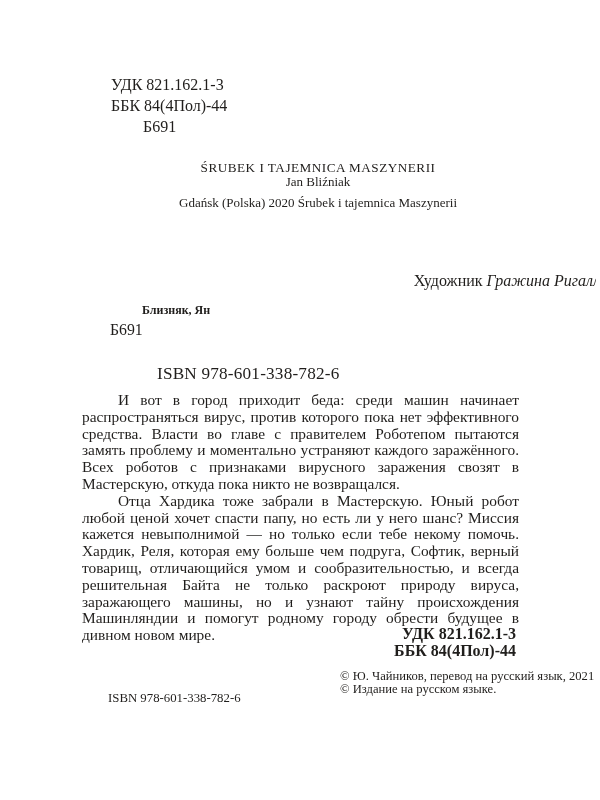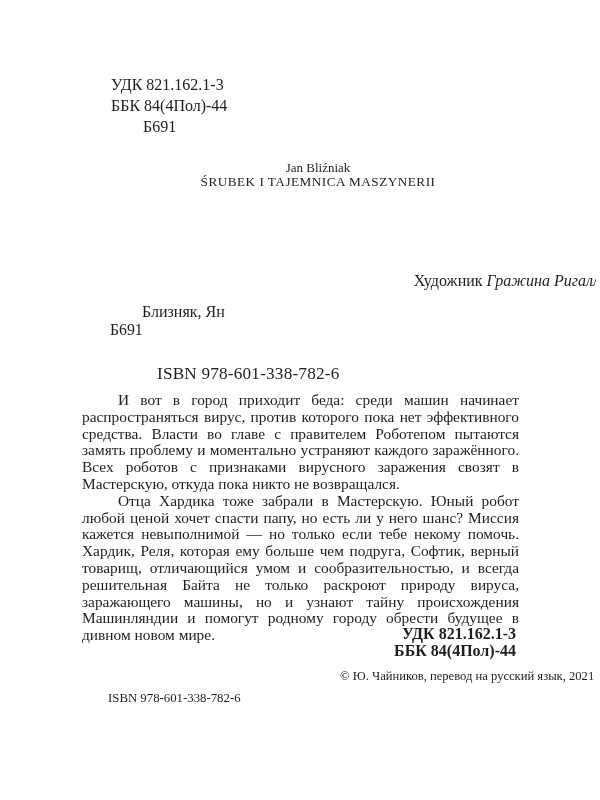--- a/index.html
+++ b/index.html
@@ -36,21 +36,21 @@
   #polish-block { top: 161px; font-size: 13px; line-height: 14px; }
   #polish-title { letter-spacing: 0.5px; font-size: 13.2px; }
   #polish-illustrator { margin-top: 9px; }
   #polish-copyright { margin-top: 7px; line-height: 14px; }
 
   
   #artist-line { top: 272px; font-size: 16px; text-align: right; }
   #artist-line .italic { font-style: italic; }
 
   
-  #card-author { left: 142px; top: 303px; font-size: 16px; font-weight: normal; }
+  #card-author { left: 142px; top: 303px; font-size: 12px; font-weight: bold; }
   #card-sign   { left: 110px; top: 321px; font-size: 15.8px; }
   #card-desc   {
     left: 142px; top: 321px; width: 378px;
     font-size: 15.8px; line-height: 17px;
     text-indent: 15px; text-align: justify;
   }
   #isbn-main { left: 157px; top: 364px; font-size: 17.2px; letter-spacing: 0.2px; }
 
   
   #annotation {
@@ -86,23 +86,24 @@
 
 <div id="page">
 
   <div class="abs" id="top-codes">
     <div>УДК 821.162.1-3</div>
     <div>ББК 84(4Пол)-44</div>
     <div class="author-sign">Б691</div>
   </div>
 
   <div class="abs centered" id="polish-block">
+    <div id="polish-title">ŚRUBEK I TAJEMNICA MASZYNERII</div>
     <div>Jan Bliźniak</div>
-    <div id="polish-title">ŚRUBEK I TAJEMNICA MASZYNERII</div>
     <div id="polish-copyright">
+      <div>Gdańsk (Polska) 2020 Śrubek i tajemnica Maszynerii</div>
     </div>
   </div>
 
   <div class="abs centered" id="artist-line">
     <span>Художник </span><span class="italic">Гражина Ригалл</span>
   </div>
 
   <div class="abs" id="card-author">Близняк, Ян</div>
   <div class="abs" id="card-sign">Б691</div>
   <div class="abs" id="isbn-main">ISBN 978-601-338-782-6</div>
@@ -112,17 +113,18 @@
     <p>Отца Хардика тоже забрали в Мастерскую. Юный робот любой ценой хочет спасти папу, но есть ли у него шанс? Миссия кажется невыполнимой — но только если тебе некому помочь. Хардик, Реля, которая ему больше чем подруга, Софтик, верный товарищ, отличающийся умом и сообразительностью, и всегда решительная Байта не только раскроют природу вируса, заражающего машины, но и узнают тайну происхождения Машинляндии и помогут родному городу обрести будущее в дивном новом мире.</p>
   </div>
 
   <div class="abs" id="bottom-codes">
     <div>УДК 821.162.1-3</div>
     <div>ББК 84(4Пол)-44</div>
   </div>
 
   <div class="abs" id="bottom-copyrights">
     <div>© Ю. Чайников, перевод на русский язык, 2021</div>
+    <div>© Издание на русском языке.</div>
   </div>
 
   <div class="abs" id="isbn-bottom">ISBN 978-601-338-782-6</div>
 
 </div>
 
 </body></html>

